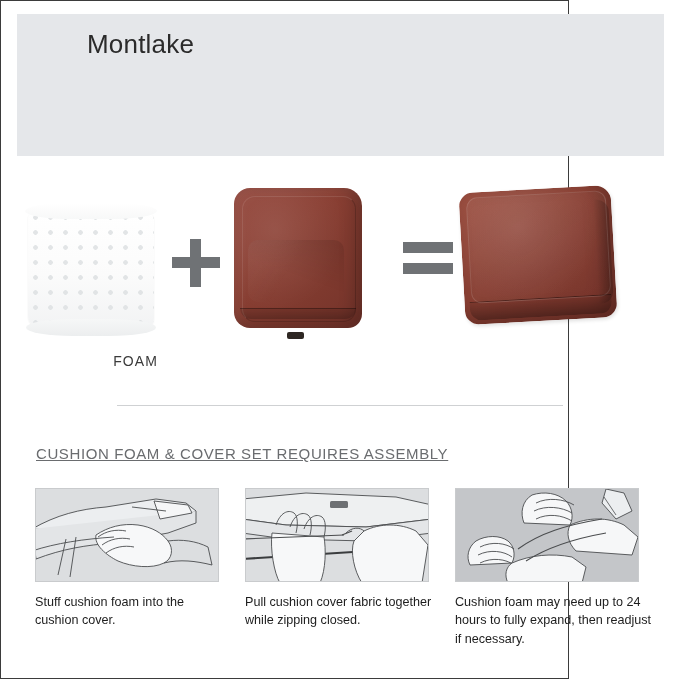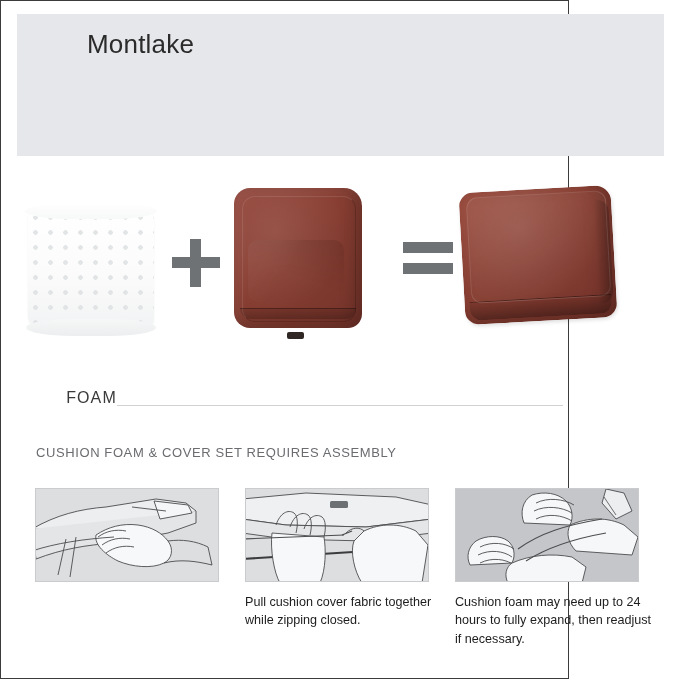--- a/index.html
+++ b/index.html
@@ -131,39 +131,39 @@
   }
   .cushion-right{
     position:absolute;right:3px;top:14px;width:15px;height:104px;
     background:linear-gradient(90deg,rgba(0,0,0,0),rgba(0,0,0,.22));
     border-radius:0 12px 12px 0;
   }
 
   
   .eq-label{
     position:absolute;top:352px;
-    font-size:16px;color:#3a3a3a;letter-spacing:1.1px;
-    text-align:center;
-    margin-top:36px;
+    font-size:14px;color:#3a3a3a;letter-spacing:1.1px;
+    text-align:right;
   }
   .lbl-foam{left:24px;width:133px;}
   .lbl-cover{left:216px;width:163px;}
   .lbl-cushion{left:452px;width:176px;}
 
   
   .divider{
     position:absolute;left:116px;top:404px;width:446px;height:1px;
     background:#cfd1d3;
   }
 
   
   .section-head{
     position:absolute;left:35px;top:444px;
-    font-size:13px;color:#6a6c6f;letter-spacing:0.6px;
+    font-size:15px;color:#6a6c6f;letter-spacing:0.6px;
     white-space:nowrap;
+    text-decoration:underline;
   }
 
   .panels{position:absolute;left:0;top:487px;width:679px;height:100px;}
   .panel{
     position:absolute;top:0;width:182px;height:92px;
     border:1px solid #c9cbcd;overflow:hidden;
   }
   .p1{left:34px;background:#dcdee0;}
   .p2{left:244px;background:#dcdee0;}
   .p3{left:454px;background:#c4c6c9;}
@@ -284,16 +284,17 @@
           <path d="M24 74 C36 68 50 70 58 76"></path>
           <path d="M56 74 C74 66 96 64 116 68 L130 78 L126 94 L52 94 C48 86 50 78 56 74 Z" fill="#f6f7f8"></path>
           <path d="M62 60 C84 44 110 36 146 30" stroke-width="1.1"></path>
           <path d="M70 72 C92 58 116 50 150 44" stroke-width="1.1"></path>
           <path d="M148 8 L160 26" stroke-width="0.8"></path>
         </svg>
       </div>
     </div>
   </div>
 
+  <div class="caption c1">Stuff cushion foam into the cushion cover.</div>
   <div class="caption c2">Pull cushion cover fabric together while zipping closed.</div>
   <div class="caption c3">Cushion foam may need up to 24 hours to fully expand, then readjust if necessary.</div>
 
 </div>
 
 </body></html>

